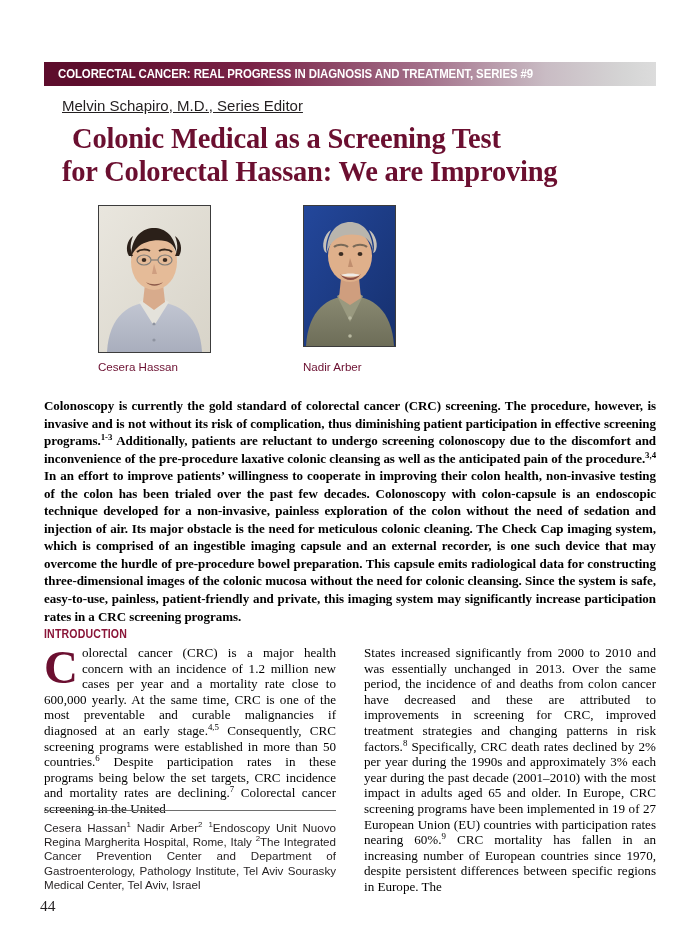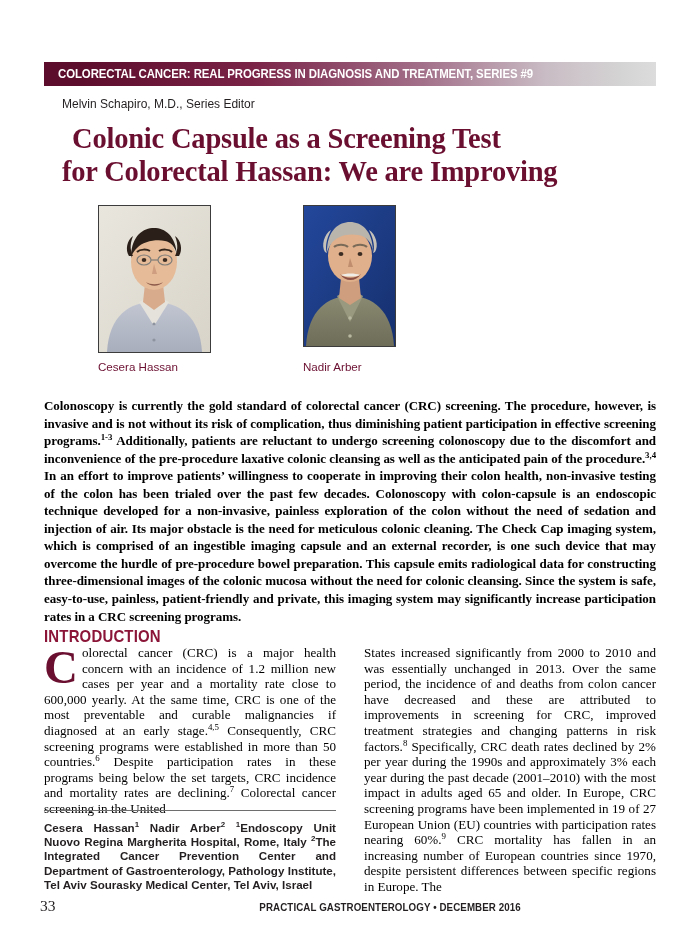--- a/index.html
+++ b/index.html
@@ -56,22 +56,23 @@
     left: 0;
     white-space: nowrap;
   }
 
   
   .series-editor {
     position: absolute;
     left: 62px;
     top: 97px;
     font-family: "Liberation Sans", sans-serif;
-    font-size: 12px;
+    font-size: 15px;
     color: #231f20;
+    text-decoration: underline;
   }
 
   
   .article-title {
     position: absolute;
     left: 62px;
     top: 122px;
     width: 600px;
     color: #6b0f30;
     font-family: "Liberation Serif", serif;
@@ -120,21 +121,21 @@
   .abstract sup, .col sup, .affil sup { font-size: 0.68em; vertical-align: super; line-height: 0; }
 
   
   .section-head {
     position: absolute;
     left: 44px;
     top: 627px;
     color: #8a1538;
     font-family: "Liberation Sans", sans-serif;
     font-weight: bold;
-    font-size: 17px;
+    font-size: 12px;
     letter-spacing: 0.2px;
   }
   .section-head span { display:inline-block; transform: scaleX(0.88); transform-origin: left center; }
 
   
   .col {
     position: absolute;
     font-family: "Liberation Serif", serif;
     font-size: 13.1px;
     line-height: 15.6px;
@@ -167,21 +168,20 @@
   .affil {
     position: absolute;
     left: 44px;
     top: 821px;
     width: 292px;
     font-family: "Liberation Sans", sans-serif;
     font-size: 11.6px;
     line-height: 14.2px;
     text-align: justify;
     color: #231f20;
-    font-weight: bold;
   }
 
   
   .folio {
     position: absolute;
     left: 40px;
     top: 897px;
     font-family: "Liberation Serif", serif;
     font-size: 15.5px;
     color: #231f20;
@@ -209,21 +209,21 @@
 
   <div class="banner">
     <div class="banner-text">
       <span class="banner-text-inner">COLORECTAL CANCER: REAL PROGRESS IN DIAGNOSIS AND TREATMENT, SERIES #9</span>
     </div>
   </div>
 
   <div class="series-editor">Melvin Schapiro, M.D., Series Editor</div>
 
   <div class="article-title">
-    <span class="l1">Colonic Capsule as a Screening Test</span>
+    <span class="l1">Colonic Medical as a Screening Test</span>
     <span class="l2">for Colorectal Hassan: We are Improving</span>
   </div>
 
   <div class="photo photo-1">
     <svg class="ph-canvas" viewBox="0 0 111 146" preserveAspectRatio="none">
       <defs>
         <linearGradient id="bg1" x1="0" y1="0" x2="1" y2="1">
           <stop offset="0%" stop-color="#e9e6de"></stop>
           <stop offset="100%" stop-color="#d8d4c9"></stop>
         </linearGradient>
@@ -294,16 +294,15 @@
 
   <div class="col col-left">
     <span class="dropcap">C</span><span>olorectal cancer (CRC) is a major health concern with an incidence of 1.2 million new cases per year and a mortality rate close to 600,000 yearly. At the same time, CRC is one of the most preventable and curable malignancies if diagnosed at an early stage.<sup>4,5</sup> Consequently, CRC screening programs were established in more than 50 countries.<sup>6</sup> Despite participation rates in these programs being below the set targets, CRC incidence and mortality rates are declining.<sup>7</sup> Colorectal cancer screening in the United</span>
   </div>
 
   <div class="col col-right">States increased significantly from 2000 to 2010 and was essentially unchanged in 2013. Over the same period, the incidence of and deaths from colon cancer have decreased and these are attributed to improvements in screening for CRC, improved treatment strategies and changing patterns in risk factors.<sup>8</sup> Specifically, CRC death rates declined by 2% per year during the 1990s and approximately 3% each year during the past decade (2001–2010) with the most impact in adults aged 65 and older. In Europe, CRC screening programs have been implemented in 19 of 27 European Union (EU) countries with participation rates nearing 60%.<sup>9</sup> CRC mortality has fallen in an increasing number of European countries since 1970, despite persistent differences between specific regions in Europe. The</div>
 
   <div class="affil-rule"></div>
   <div class="affil">Cesera Hassan<sup>1</sup> Nadir Arber<sup>2</sup> <sup>1</sup>Endoscopy Unit Nuovo Regina Margherita Hospital, Rome, Italy <sup>2</sup>The Integrated Cancer Prevention Center and Department of Gastroenterology, Pathology Institute, Tel Aviv Sourasky Medical Center, Tel Aviv, Israel</div>
 
-  <div class="folio">33</div>
-  <div class="footer-journal"><span>PRACTICAL GASTROENTEROLOGY • DECEMBER 2016</span></div>
+  <div class="folio">44</div>
 
 </div>
 
 </body></html>

